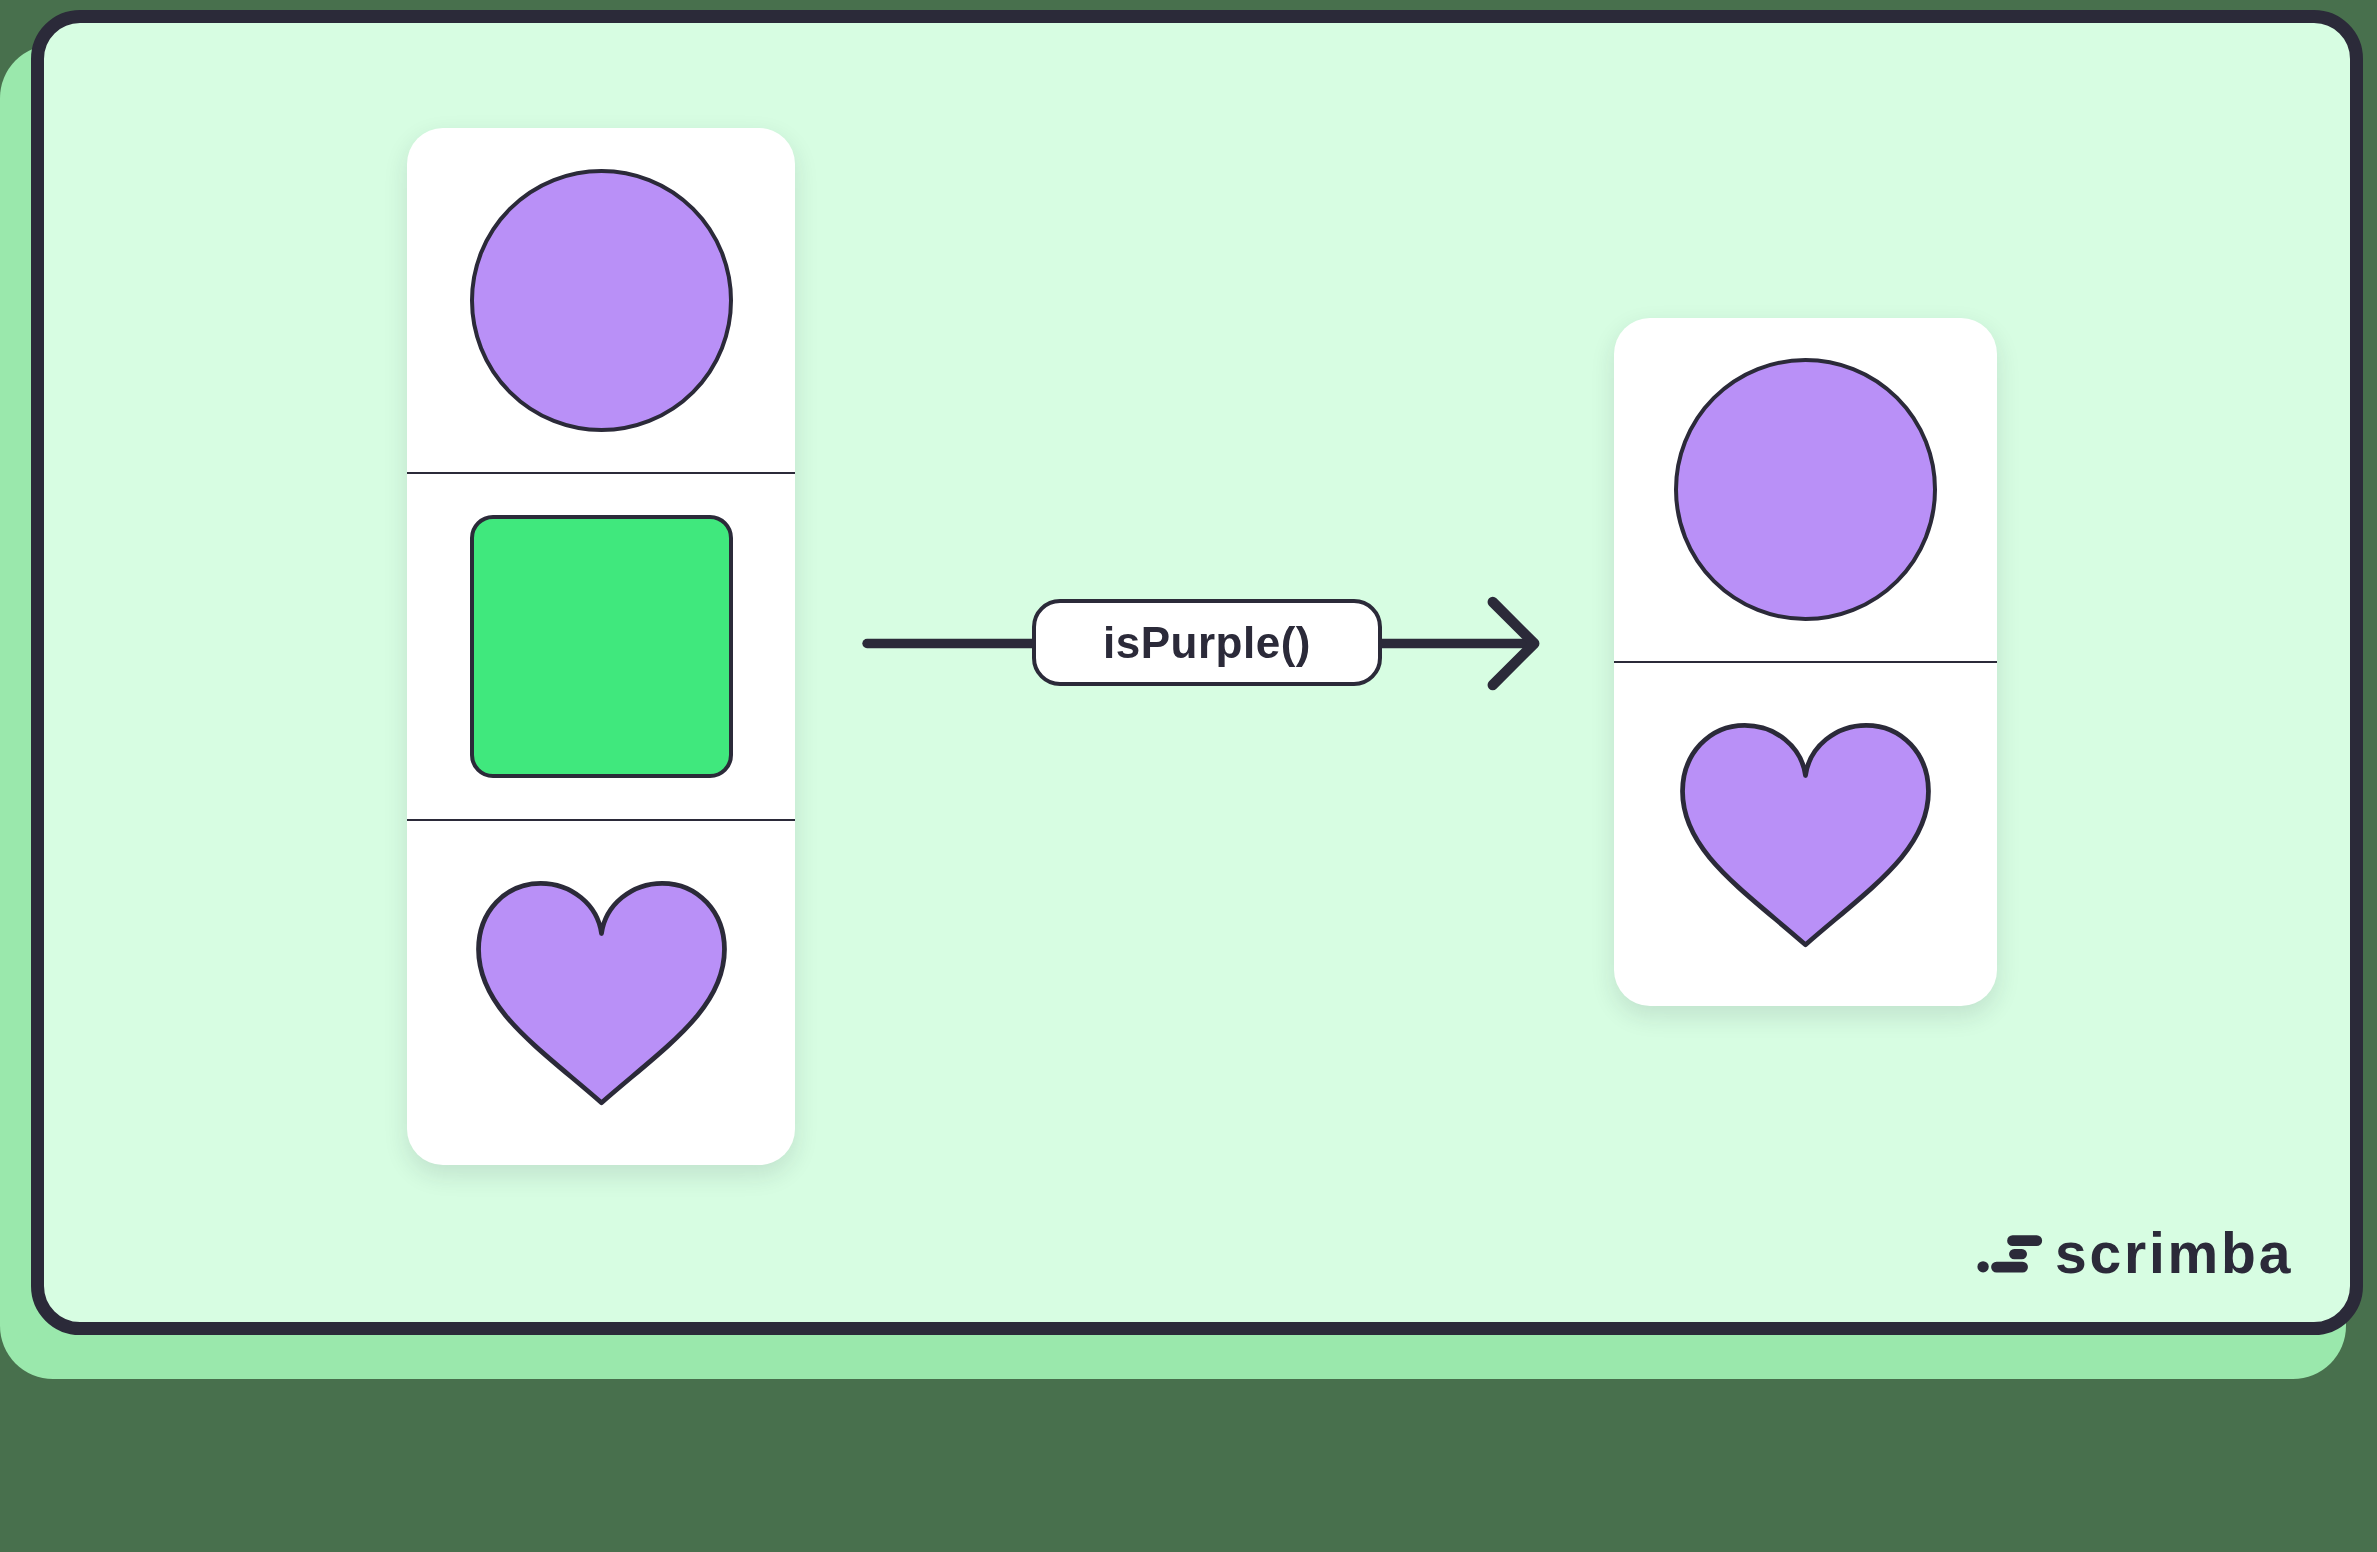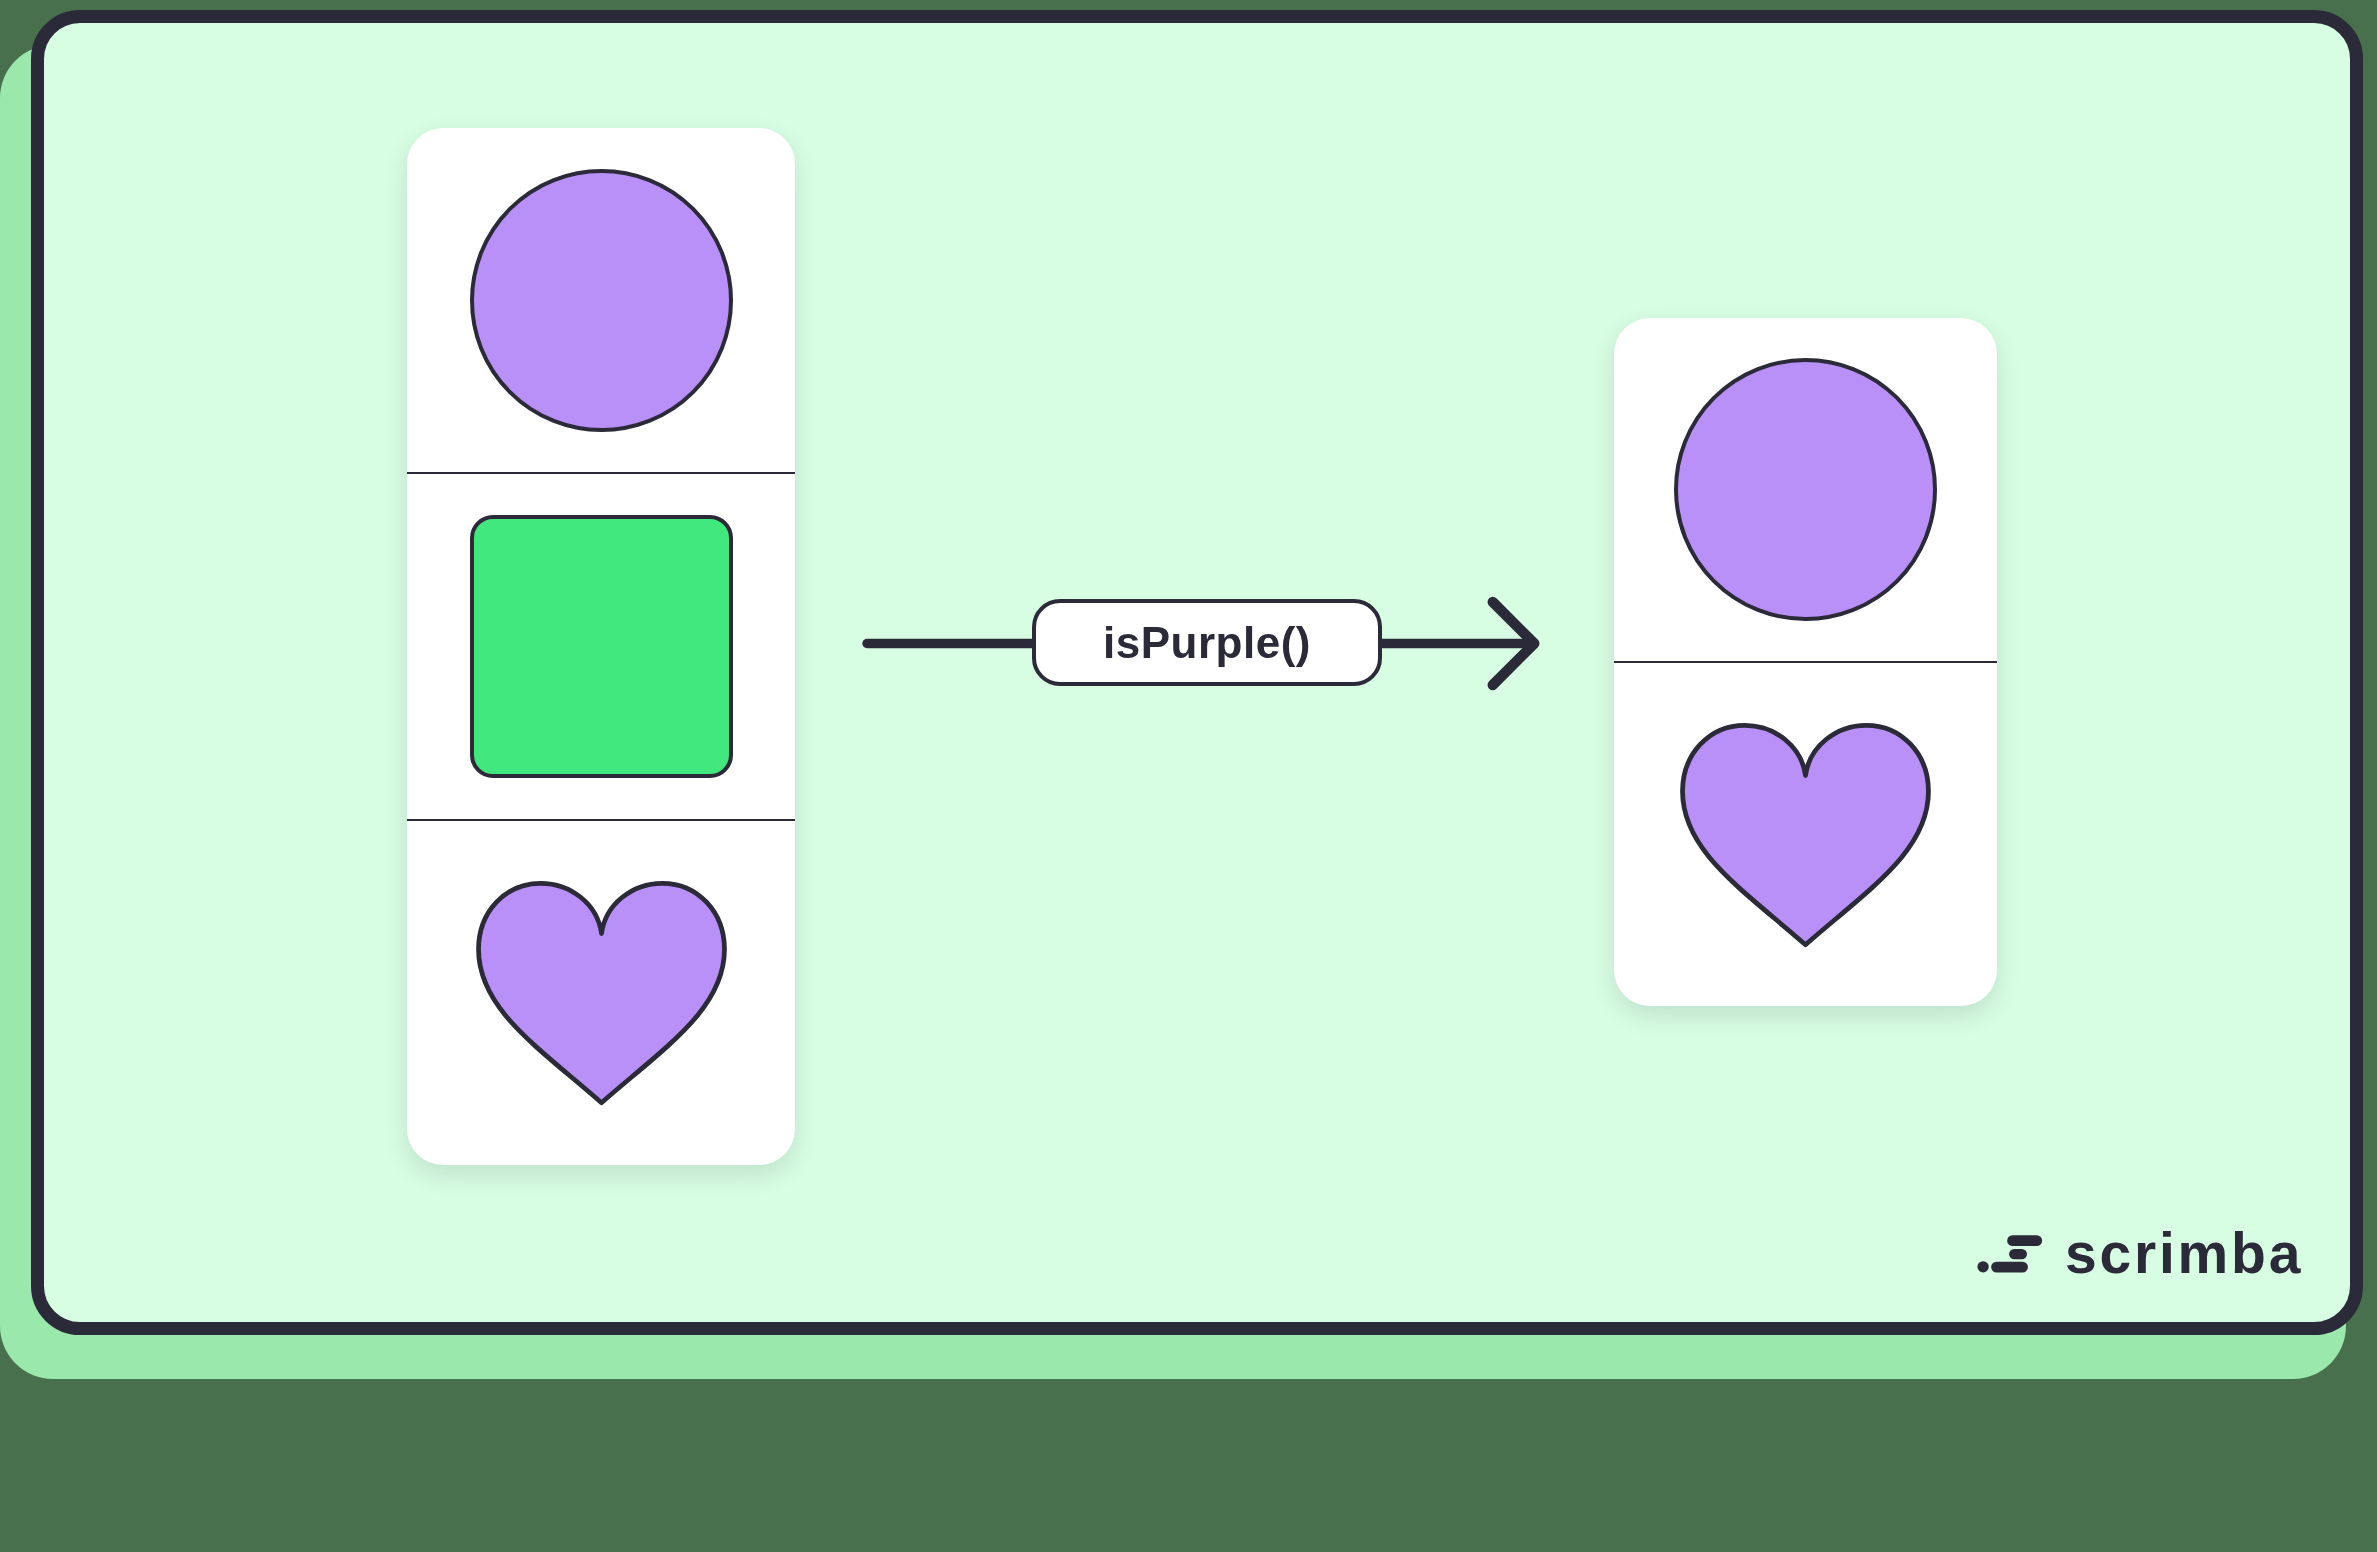--- a/index.html
+++ b/index.html
@@ -91,21 +91,21 @@
     color: var(--ink, #2B2A39);
     letter-spacing: 0.5px;
   }
 
   
   .logo {
     position: absolute;
     left: 1976px; top: 1220px;
     display: flex;
     align-items: flex-end;
-    gap: 21px;
+    gap: 11px;
   }
   .logo-mark { width: 68px; height: 55px; display: block; }
   .logo-mark circle, .logo-mark rect { fill: var(--ink, #2B2A39); }
   .logo-text {
     font-size: 57px;
     font-weight: bold;
     color: var(--ink, #2B2A39);
     letter-spacing: 2.8px;
     line-height: 1;
     margin-bottom: -6.6px;

